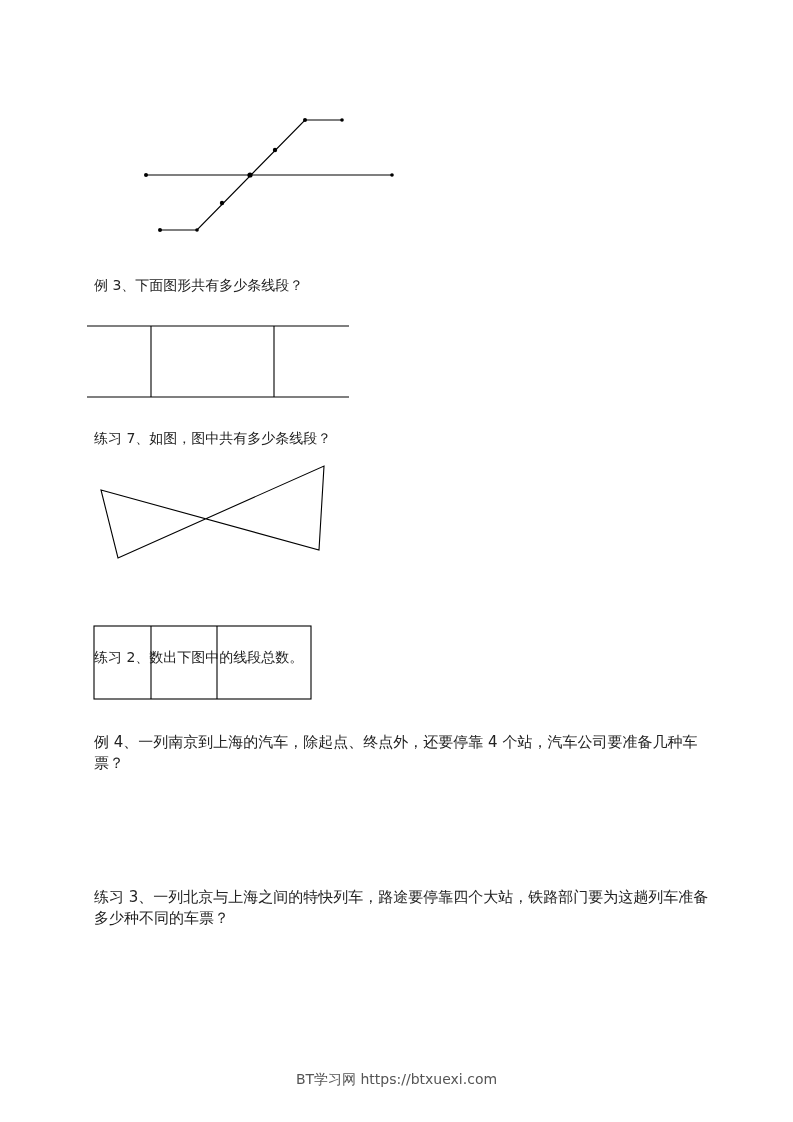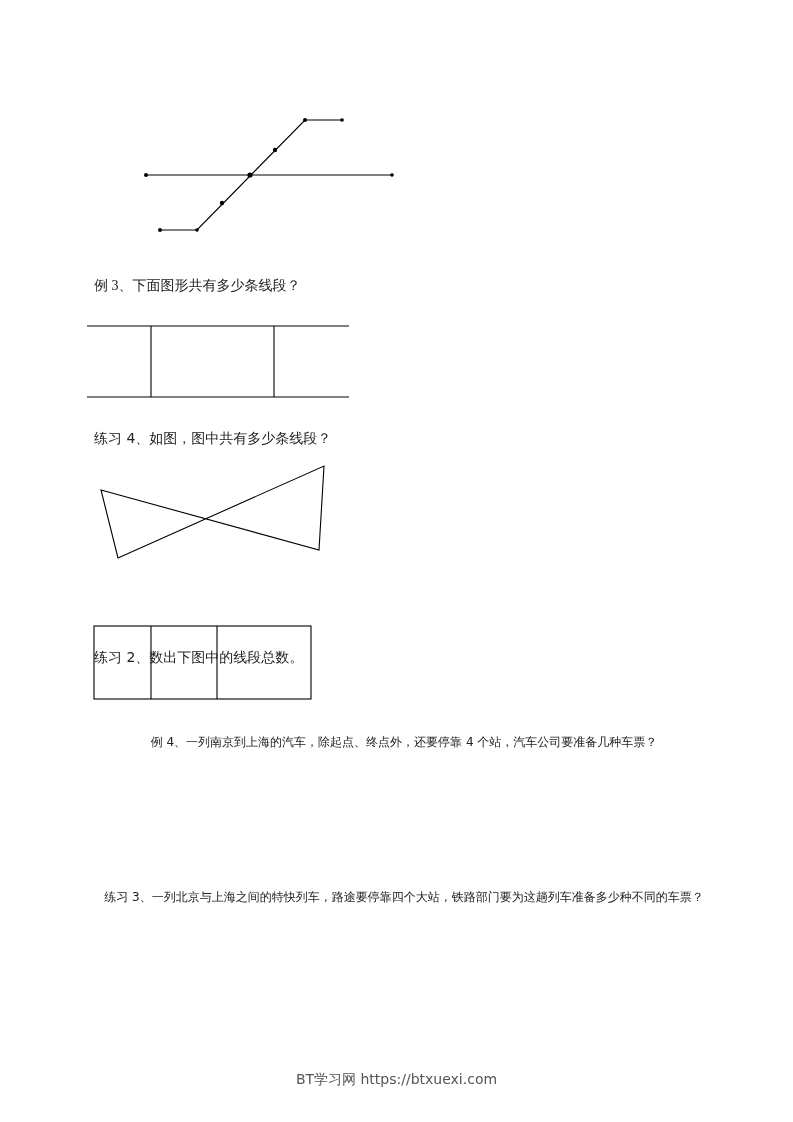--- a/index.html
+++ b/index.html
@@ -1,19 +1,19 @@
 <!DOCTYPE html>
 <html><head>
 <meta charset="utf-8">
 <style>
   html, body { margin:0; padding:0; background:#ffffff; }
   body { width:793px; height:1122px; position:relative; overflow:hidden;
          font-family:"DejaVu Sans", "Liberation Sans", sans-serif; color:#222; }
   .txt { position:absolute; font-size:14px; line-height:21px; white-space:nowrap; }
-  .para { position:absolute; font-size:12px; line-height:21px; width:620px;text-align:center; }
+  .para { position:absolute; font-size:15px; line-height:21px; width:620px; }
   svg.fig { position:absolute; left:0; top:0; }
   .footer { position:absolute; top:1071px; left:0; width:793px; text-align:center;
             font-size:14px; color:#555; }
 </style>
 </head>
 <body>
 
 <svg class="fig" width="793" height="1122">
 
   <g stroke="#000" stroke-width="1.2" fill="none">
@@ -43,19 +43,19 @@
     <polygon points="101,490 319,550 324,466 118,558"></polygon>
   </g>
 
   <g stroke="#000" stroke-width="1.1" fill="none">
     <rect x="94" y="626" width="217" height="73"></rect>
     <line x1="151" y1="626" x2="151" y2="699"></line>
     <line x1="217" y1="626" x2="217" y2="699"></line>
   </g>
 </svg>
 
-<div class="txt" style="left:94px;top:275px;font-family:Liberation Serif, serif;">例 3、下面图形共有多少条线段？</div>
-<div class="txt" style="left:94px;top:428px;">练习 4、如图，图中共有多少条线段？</div>
+<div class="txt" style="left:94px;top:275px;">例 3、下面图形共有多少条线段？</div>
+<div class="txt" style="left:94px;top:428px;">练习 7、如图，图中共有多少条线段？</div>
 <div class="txt" style="left:94px;top:606px;margin-top:41px;">练习 2、数出下图中的线段总数。</div>
 <div class="para" style="left:94px;top:732px;">例 4、一列南京到上海的汽车，除起点、终点外，还要停靠 4 个站，汽车公司要准备几种车票？</div>
 <div class="para" style="left:94px;top:887px;">练习 3、一列北京与上海之间的特快列车，路途要停靠四个大站，铁路部门要为这趟列车准备多少种不同的车票？</div>
 
 <div class="footer">BT学习网 https://btxuexi.com</div>
 
 </body></html>

